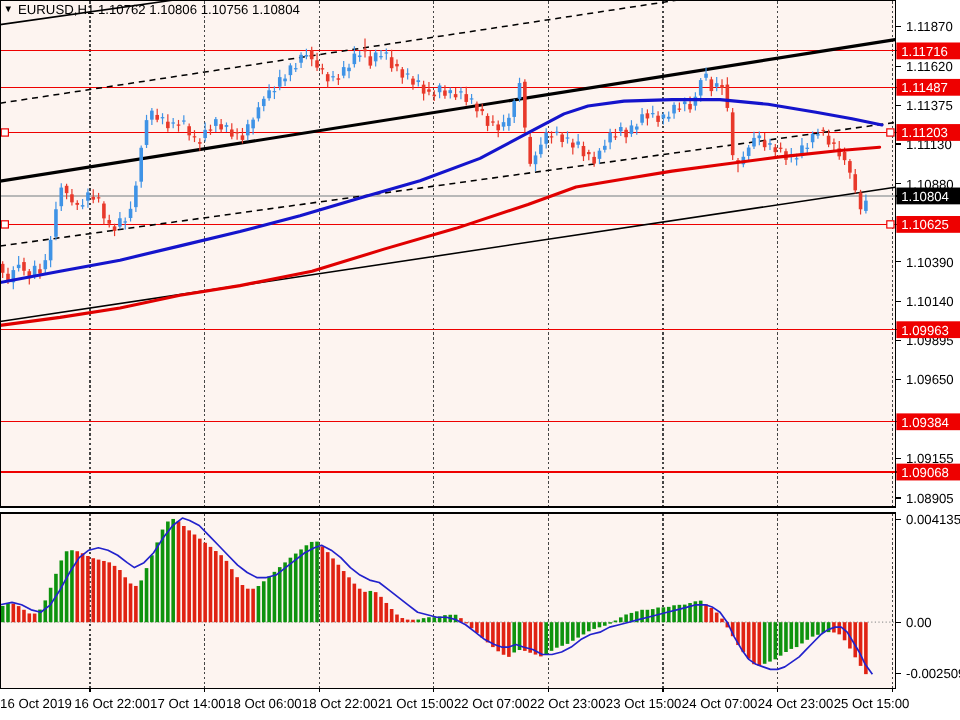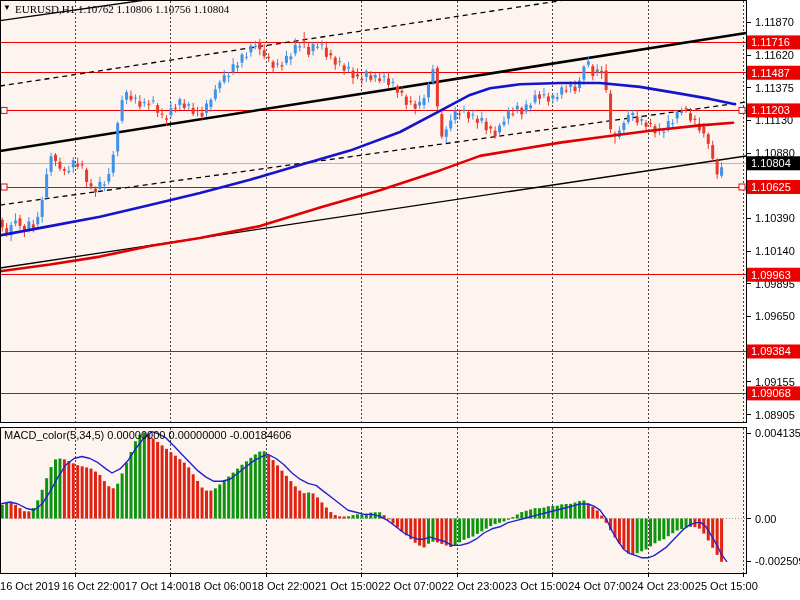--- a/index.html
+++ b/index.html
@@ -1,19 +1,19 @@
 <!DOCTYPE html>
 <html><head>
 <meta charset="utf-8">
 <style>
   html,body{margin:0;padding:0;background:#ffffff;width:800px;height:600px;overflow:hidden;
     font-family:"Liberation Sans", sans-serif;}
   .window{position:relative;width:800px;height:600px;background:#ffffff;}
   #chart-svg{position:absolute;left:0;top:0;}
-  .chart-title{position:absolute;left:15px;top:3px;font-size:11px;color:#000;z-index:3;white-space:nowrap;font-family:Liberation Serif, serif;}
+  .chart-title{position:absolute;left:15px;top:3px;font-size:11px;color:#000;z-index:3;white-space:nowrap;}
   .marker{position:absolute;left:3px;top:3px;font-size:8px;color:#000;z-index:3;}
   .macd-title{position:absolute;left:4px;top:429px;font-size:11px;color:#000;z-index:3;white-space:nowrap;}
 </style>
 </head>
 <body>
 
 <div class="window">
   <svg id="chart-svg" width="800" height="600">
       <g>
         <rect x="0" y="0" width="746" height="423" fill="#FDF4F0"></rect>
@@ -639,14 +639,13 @@
         <text x="409.79999999999995" y="590" font-size="11" fill="#000000" text-anchor="middle">22 Oct 07:00</text>
         <text x="473.09999999999997" y="590" font-size="11" fill="#000000" text-anchor="middle">22 Oct 23:00</text>
         <text x="536.4" y="590" font-size="11" fill="#000000" text-anchor="middle">23 Oct 15:00</text>
         <text x="599.6999999999999" y="590" font-size="11" fill="#000000" text-anchor="middle">24 Oct 07:00</text>
         <text x="663" y="590" font-size="11" fill="#000000" text-anchor="middle">24 Oct 23:00</text>
         <text x="726.3" y="590" font-size="11" fill="#000000" text-anchor="middle">25 Oct 15:00</text>
       </g>
     </svg>
   <span class="marker">▼</span>
   <div class="chart-title">EURUSD,H1 1.10762 1.10806 1.10756 1.10804</div>
-  <div class="macd-title">MACD_color(5,34,5) 0.00000000 0.00000000 -0.00184606</div>
 </div>
 
 </body></html>

